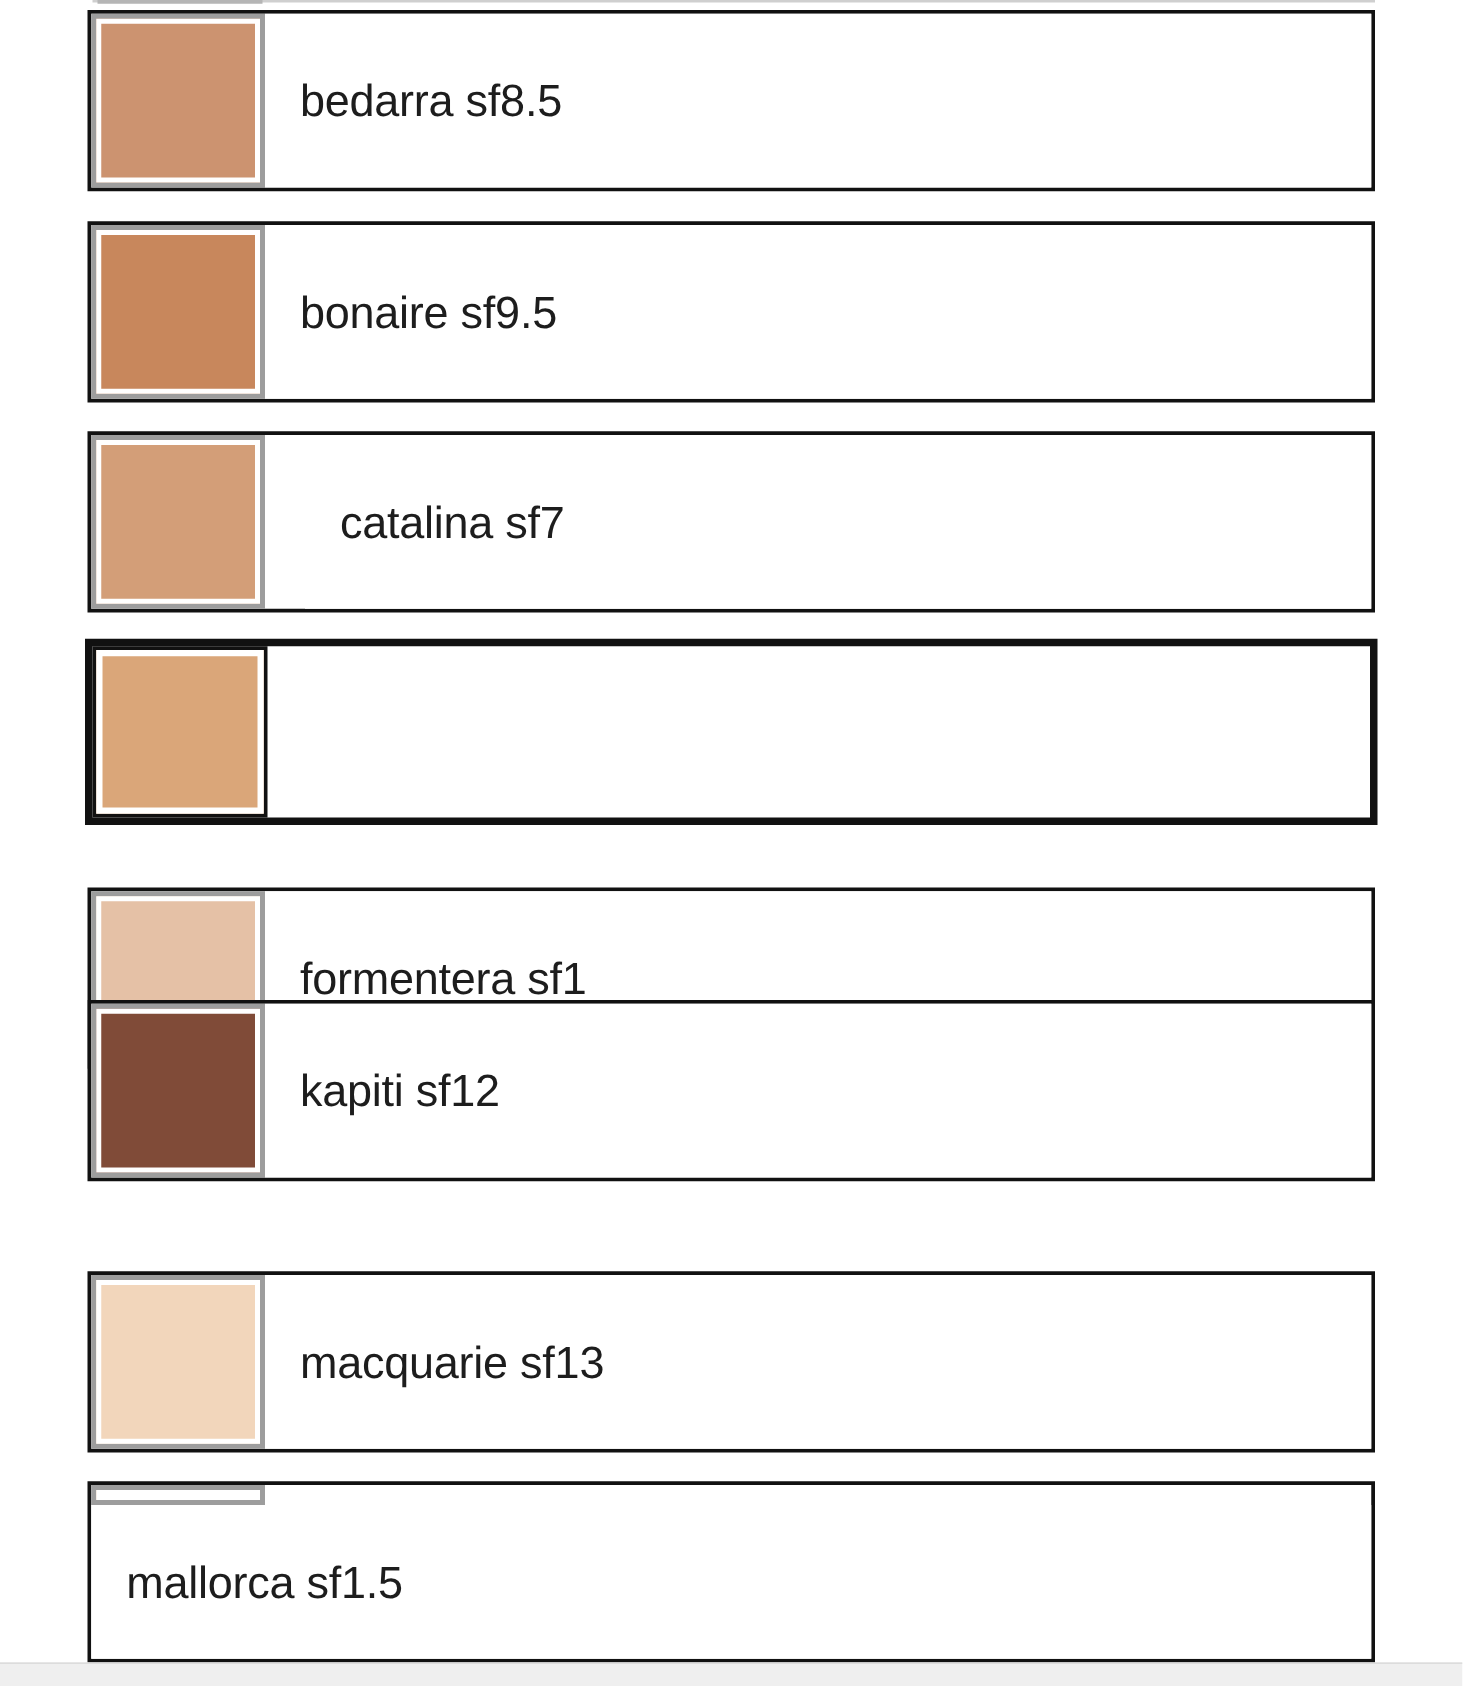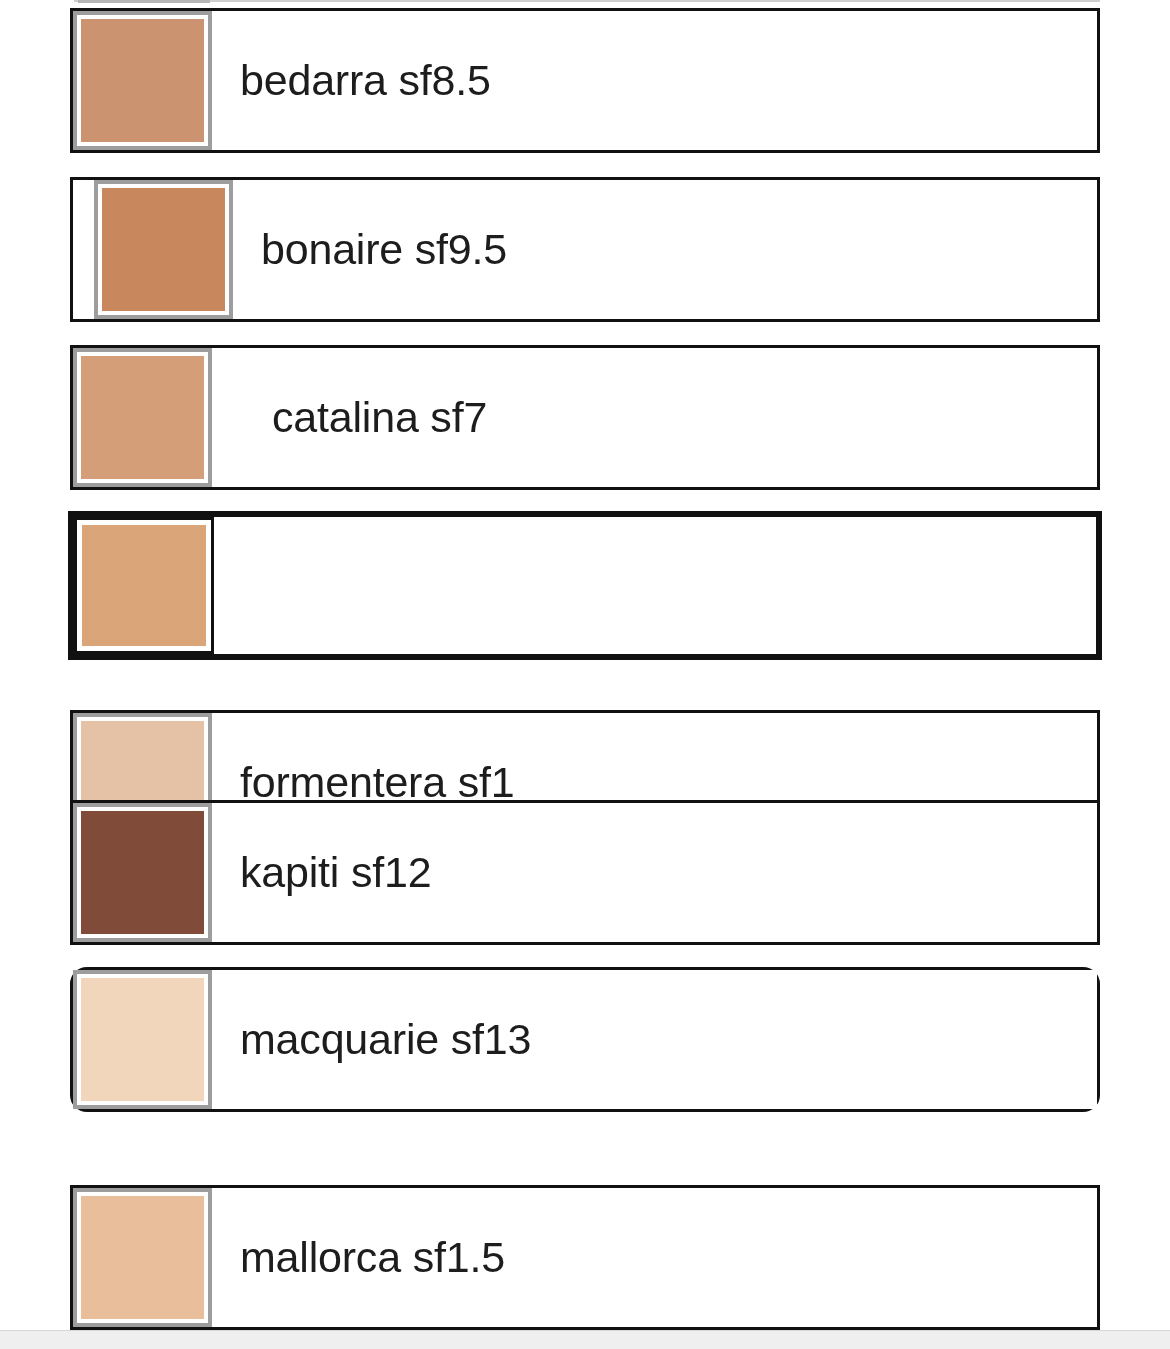--- a/index.html
+++ b/index.html
@@ -86,21 +86,21 @@
 
   .swatch-label-cell {
     flex: 1 1 auto;
     display: flex;
     align-items: center;
     padding-left: 28px;
     background: #ffffff;
     min-width: 0;
   }
   .swatch-label {
-    font-size: 43px;
+    font-size: 36px;
     line-height: 1.05;
     color: #1d1d1d;
     font-weight: 400;
     letter-spacing: -0.2px;
     white-space: nowrap;
   }
   .swatch-row.selected .swatch-label {
     font-weight: 700;
   }
 
@@ -123,21 +123,21 @@
   <div class="top-sliver"></div>
   <div class="top-sliver-chip"></div>
 <div class="swatch-row" style="top: 8px;">
       <div class="swatch-chip-wrap">
         <div class="swatch-chip" style="background: rgb(204, 147, 112);"></div>
       </div>
       <div class="swatch-label-cell">
         <span class="swatch-label">bedarra sf8.5</span>
       </div>
     </div>
-    <div class="swatch-row" style="top: 177px; padding-left: 21px;">
+    <div class="swatch-row" style="top: 177px;">
       <div class="swatch-chip-wrap">
         <div class="swatch-chip" style="background: rgb(200, 135, 92);"></div>
       </div>
       <div class="swatch-label-cell">
         <span class="swatch-label">bonaire sf9.5</span>
       </div>
     </div>
     <div class="swatch-row" style="top: 345px; gap: 32px;">
       <div class="swatch-chip-wrap">
         <div class="swatch-chip" style="background: rgb(211, 158, 120);"></div>
@@ -160,29 +160,29 @@
       </div>
     </div>
     <div class="swatch-row" style="top: 800px;">
       <div class="swatch-chip-wrap">
         <div class="swatch-chip" style="background: rgb(128, 75, 56);"></div>
       </div>
       <div class="swatch-label-cell">
         <span class="swatch-label">kapiti sf12</span>
       </div>
     </div>
-    <div class="swatch-row" style="top: 967px; border-radius: 17px;">
+    <div class="swatch-row" style="top: 1017px;">
       <div class="swatch-chip-wrap">
         <div class="swatch-chip" style="background: rgb(242, 214, 187);"></div>
       </div>
       <div class="swatch-label-cell">
         <span class="swatch-label">macquarie sf13</span>
       </div>
     </div>
-    <div class="swatch-row" style="top: 1185px;">
+    <div class="swatch-row" style="top: 1185px; flex-direction: column;">
       <div class="swatch-chip-wrap">
         <div class="swatch-chip" style="background: rgb(233, 190, 154);"></div>
       </div>
       <div class="swatch-label-cell">
         <span class="swatch-label">mallorca sf1.5</span>
       </div>
     </div>
   </div>
 
 <div class="bottom-strip"></div>

